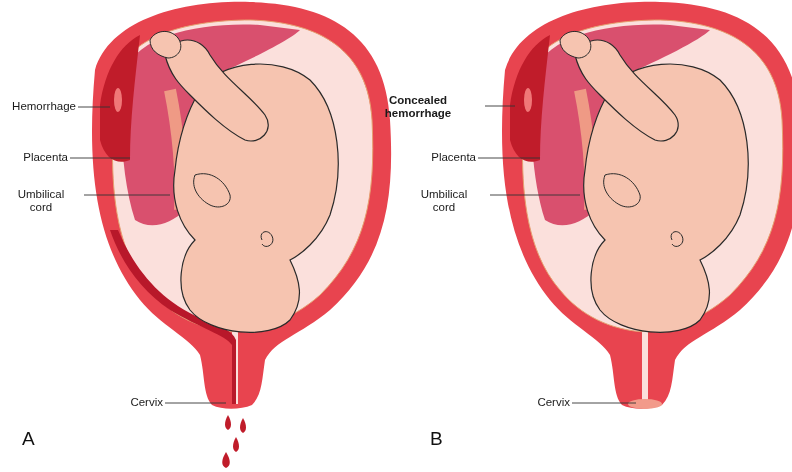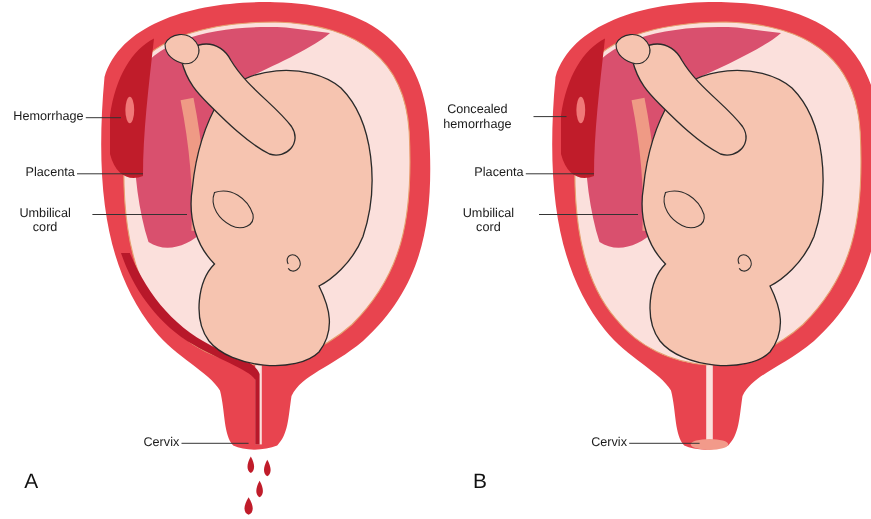--- a/index.html
+++ b/index.html
@@ -89,21 +89,21 @@
 
   <div class="label" style="left:0; top:100px; width:76px;">Hemorrhage</div>
   <div class="label" style="left:0; top:151px; width:68px;">Placenta</div>
   <div class="label" style="left:0; top:188px; width:82px; text-align:center;">
     <div>Umbilical</div>
     <div>cord</div>
   </div>
   <div class="label" style="left:80px; top:396px; width:83px;">Cervix</div>
   <div class="panel-letter" style="left:22px; top:428px;">A</div>
 
-  <div class="label" style="left:392px; top:94px; width:84px; text-align:center;">
+  <div class="label" style="left:376px; top:94px; width:84px; text-align:center;font-weight:bold;">
     <div>Concealed</div>
     <div>hemorrhage</div>
   </div>
   <div class="label" style="left:400px; top:151px; width:76px;">Placenta</div>
   <div class="label" style="left:400px; top:188px; width:88px; text-align:center;">
     <div>Umbilical</div>
     <div>cord</div>
   </div>
   <div class="label" style="left:490px; top:396px; width:80px;">Cervix</div>
   <div class="panel-letter" style="left:430px; top:428px;">B</div>

